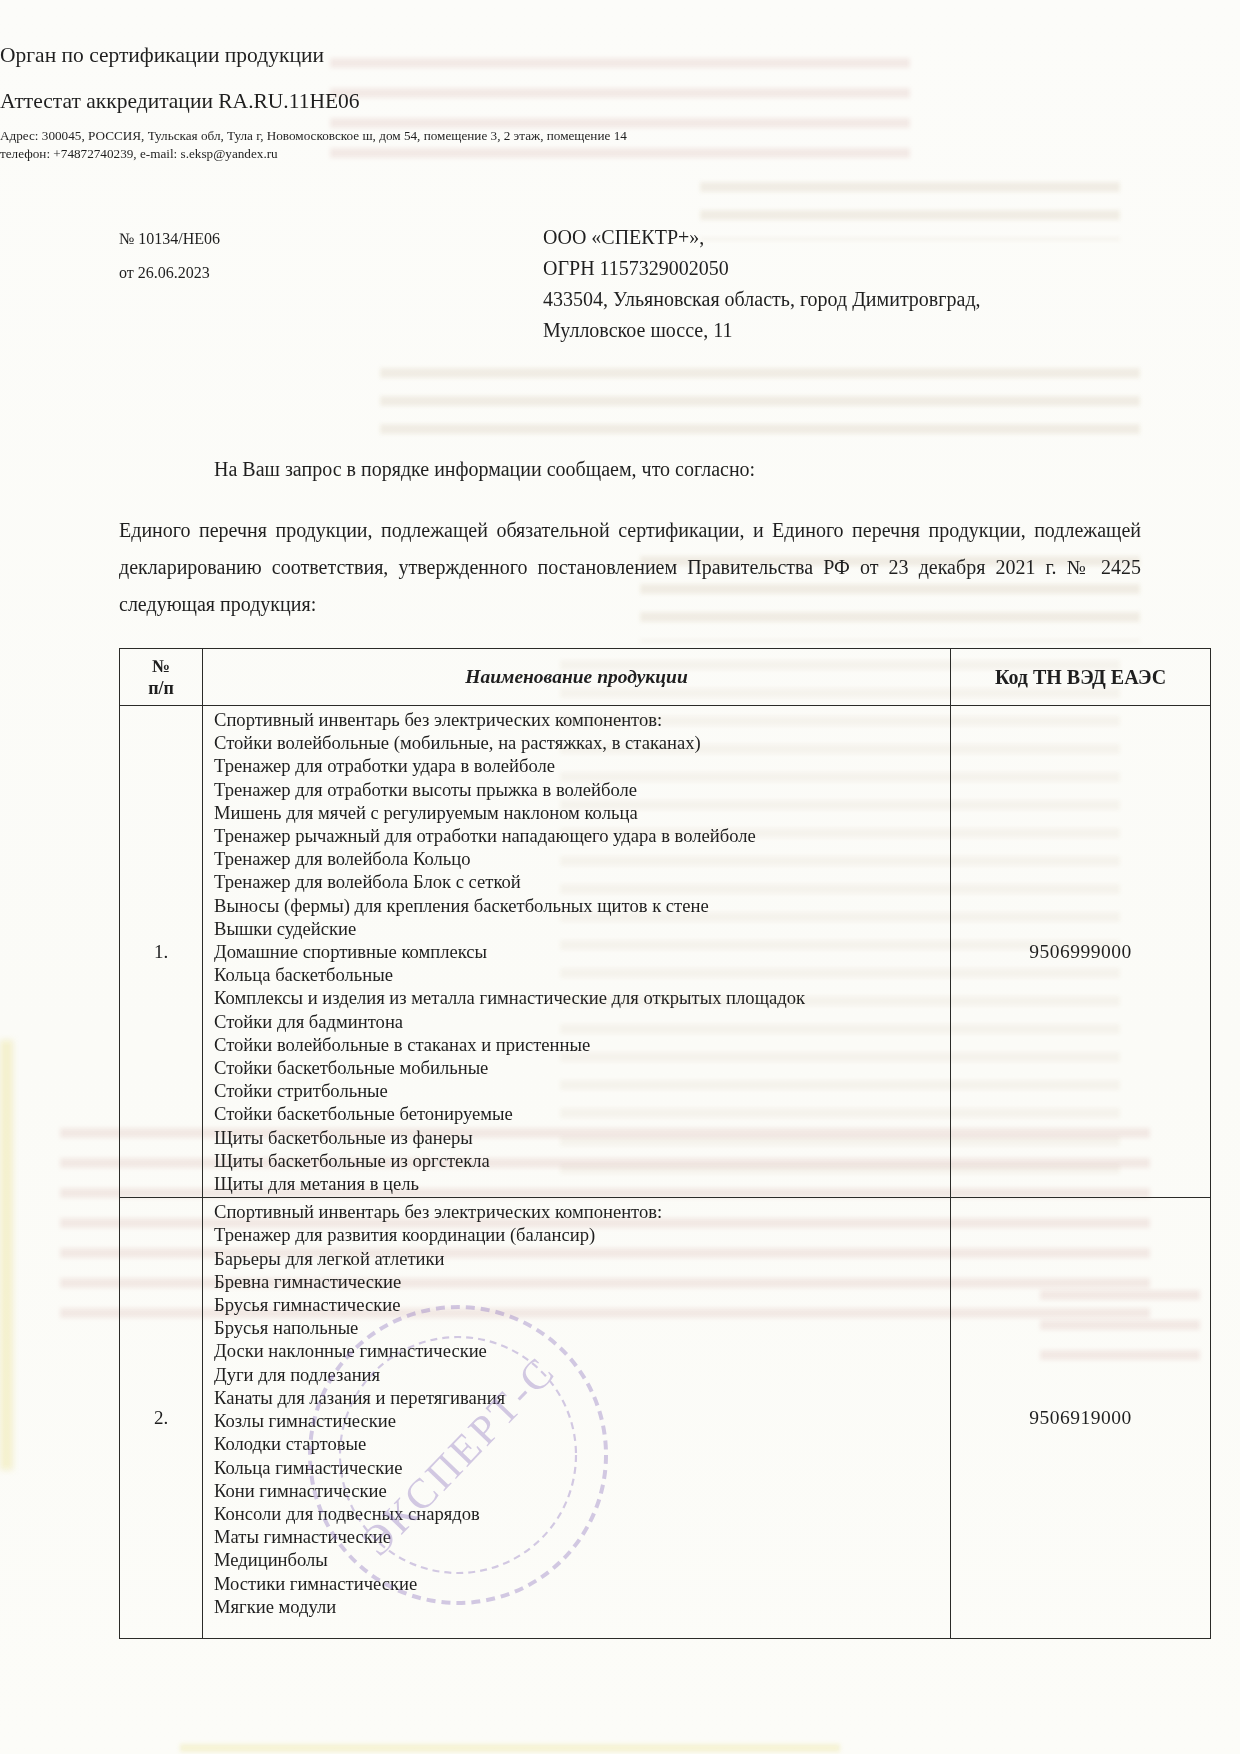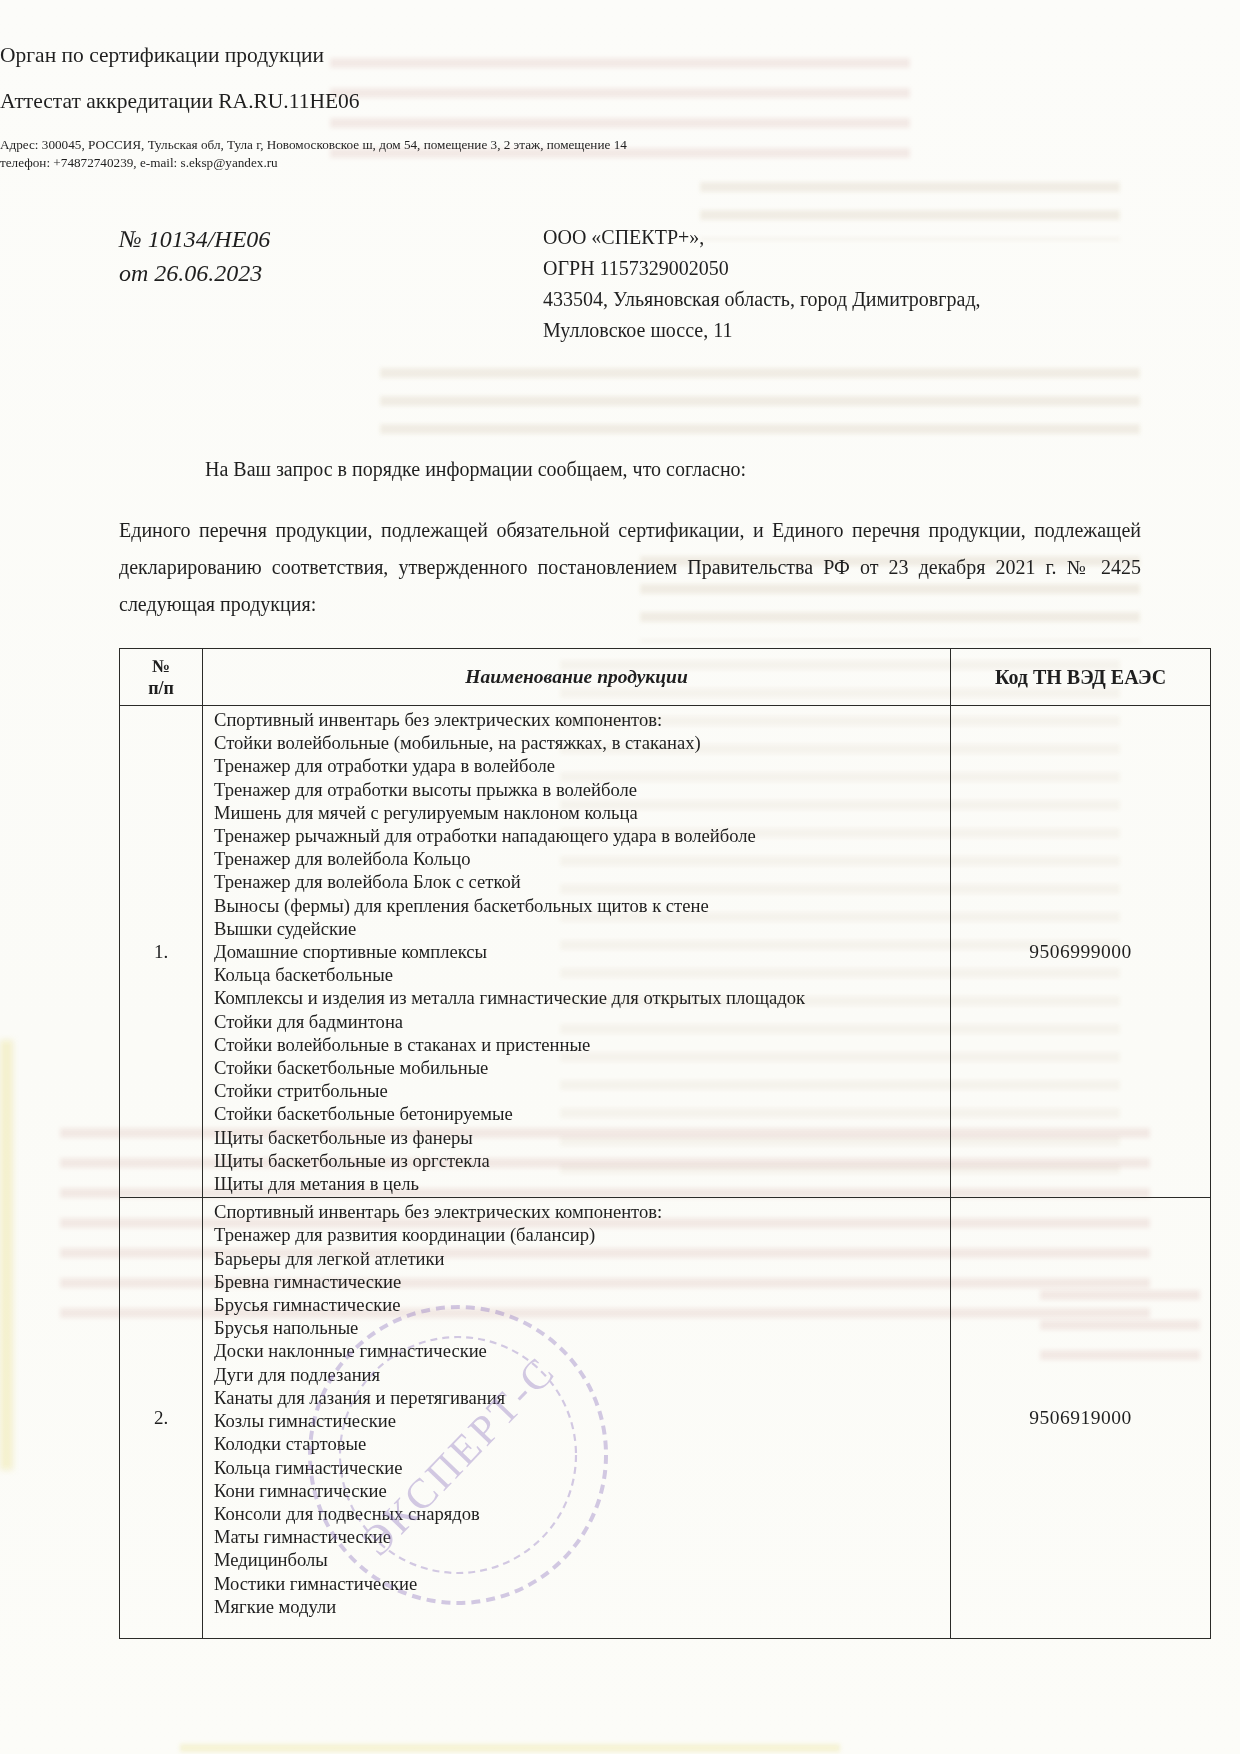--- a/index.html
+++ b/index.html
@@ -12,30 +12,30 @@
     overflow: hidden;
     font-family: "Liberation Serif", "DejaVu Serif", serif;
     color: #1f1f1f;
   }
 
   
   .org-header { position: absolute; top: 40px; left: 0; width: 100%; text-align: left; }
   .org-header .l1 { font-size: 21.5px; line-height: 30px; }
   .org-header .l2 { font-size: 21.5px; line-height: 30px; }
   .org-header .l3 { font-size: 21.5px; line-height: 30px; margin-top: 16px; }
-  .org-header .addr { font-size: 13.2px; line-height: 18px; margin-top: 20px; }
+  .org-header .addr { font-size: 13.2px; line-height: 18px; margin-top: 11px; }
   .org-header .contact { font-size: 13.2px; line-height: 18px; }
 
   
-  .ref-block { position: absolute; left: 119px; top: 222px; font-size: 24px; line-height: 34px; font-style: italic; }
+  .ref-block { position: absolute; left: 119px; top: 222px; font-size: 16px; line-height: 34px; }
   .recipient-block { position: absolute; left: 543px; top: 222px; font-size: 20px; line-height: 31px; width: 580px; }
 
   
   .p-intro {
-    position: absolute; left: 119px; top: 458px; width: 1000px;
+    position: absolute; left: 128px; top: 458px; width: 1000px;
     font-size: 20px; text-indent: 86px;
   }
   .p-legal {
     position: absolute; left: 119px; top: 512px; width: 1022px;
     font-size: 20px; line-height: 37px;
     text-align: justify; text-align-last: left;
   }
 
   
   table.doc-table {

